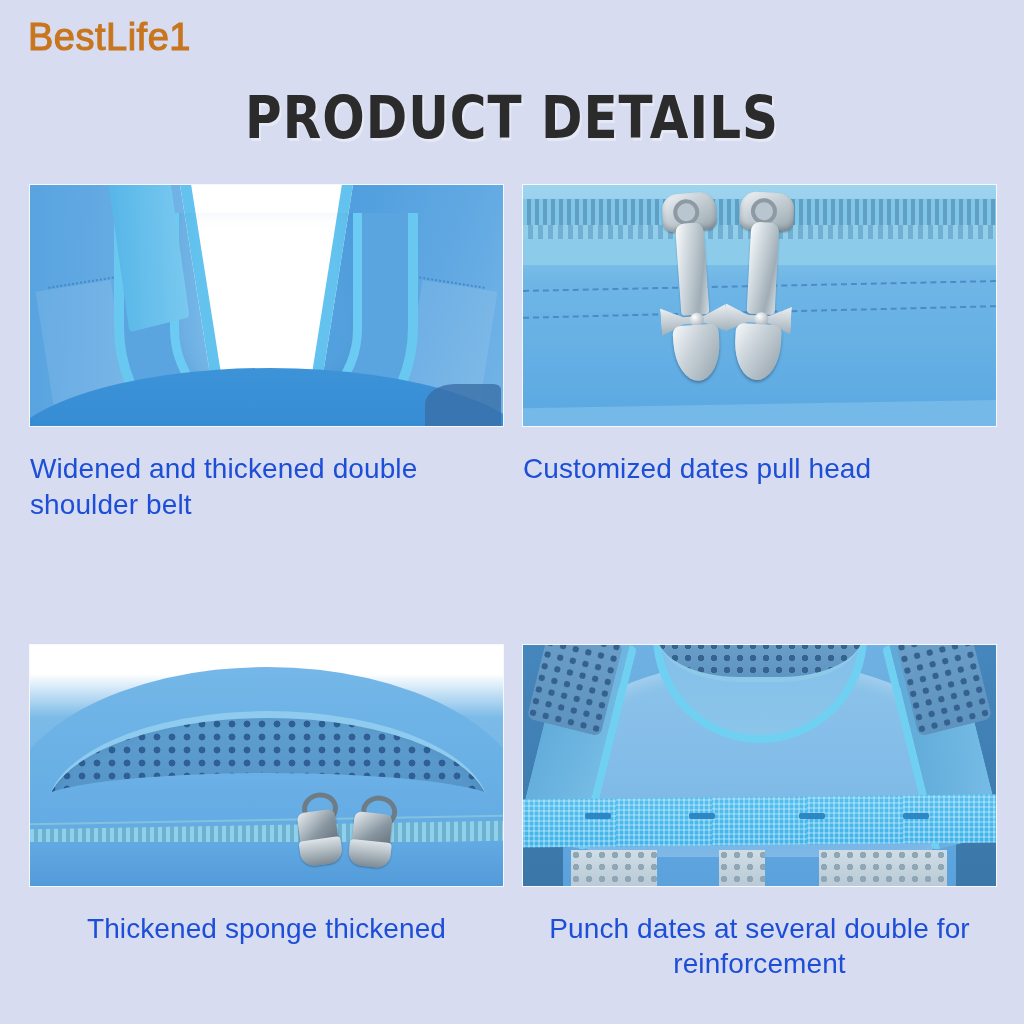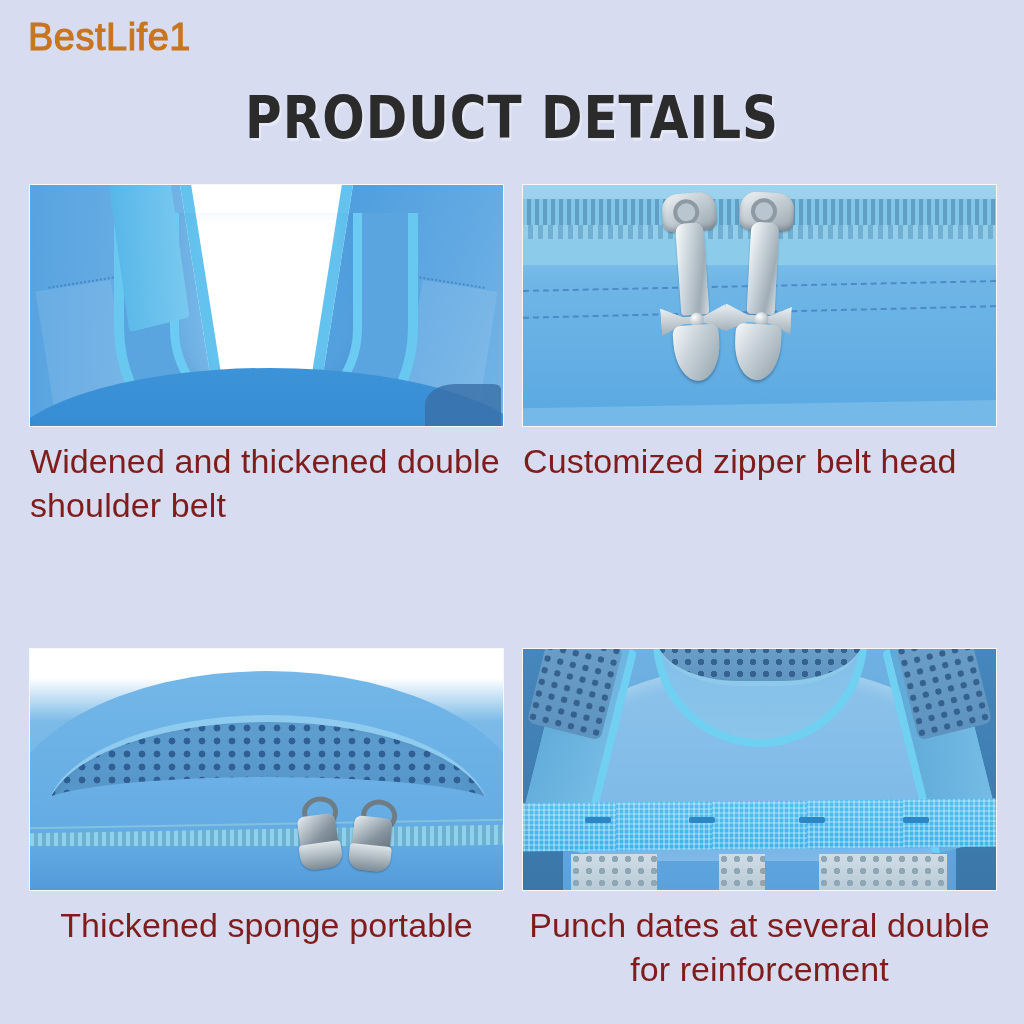--- a/index.html
+++ b/index.html
@@ -65,25 +65,25 @@
   .photo {
     position: relative;
     width: 473px;
     height: 241px;
     overflow: hidden;
     background: #ffffff;
     box-shadow: 0 0 0 1px rgba(255,255,255,0.8);
   }
 
   .caption {
-    margin-top: 14px;
+    margin-top: 25px;
     font-family: "Liberation Sans", sans-serif;
-    font-size: 34px;
+    font-size: 28px;
     line-height: 1.28;
-    color: #7f1d1d;
+    color: #1d4ed8;
     letter-spacing: 0.1px;
   }
   .caption.center { text-align: center; }
 
   
   .p1 { background: #ffffff; }
   .p1 .strap-l, .p1 .strap-r {
     position: absolute;
     background: linear-gradient(100deg, #4f9ede 0%, #60a8e2 45%, #79b8e8 100%);
   }
@@ -424,21 +424,21 @@
       </div>
 
       <div class="pull pull-b">
         <div class="slider"></div>
         <div class="bar"></div>
         <div class="bow"></div>
         <div class="knot"></div>
         <div class="tip"></div>
       </div>
     </div>
-    <div class="caption">Customized zipper belt head</div>
+    <div class="caption">Customized dates pull head</div>
   </div>
 
   <div class="card card-r2">
     <div class="photo p3">
       <div class="arc-outer"></div>
       <div class="handle"></div>
       <div class="handle-mask"></div>
       <div class="zip-edge-top"></div>
       <div class="zip-line"></div>
       <div class="zip-edge-bot"></div>
@@ -448,21 +448,21 @@
         <div class="ring"></div>
         <div class="body"></div>
         <div class="foot"></div>
       </div>
       <div class="clip clip-b">
         <div class="ring"></div>
         <div class="body"></div>
         <div class="foot"></div>
       </div>
     </div>
-    <div class="caption center">Thickened sponge portable</div>
+    <div class="caption center">Thickened sponge thickened</div>
   </div>
 
   <div class="card card-r2">
     <div class="photo p4">
       <div class="side-dark-l"></div>
       <div class="side-dark-r"></div>
       <div class="panel-body"></div>
       <div class="collar"></div>
       <div class="top-pad"></div>
       <div class="strap strap-l"></div>

